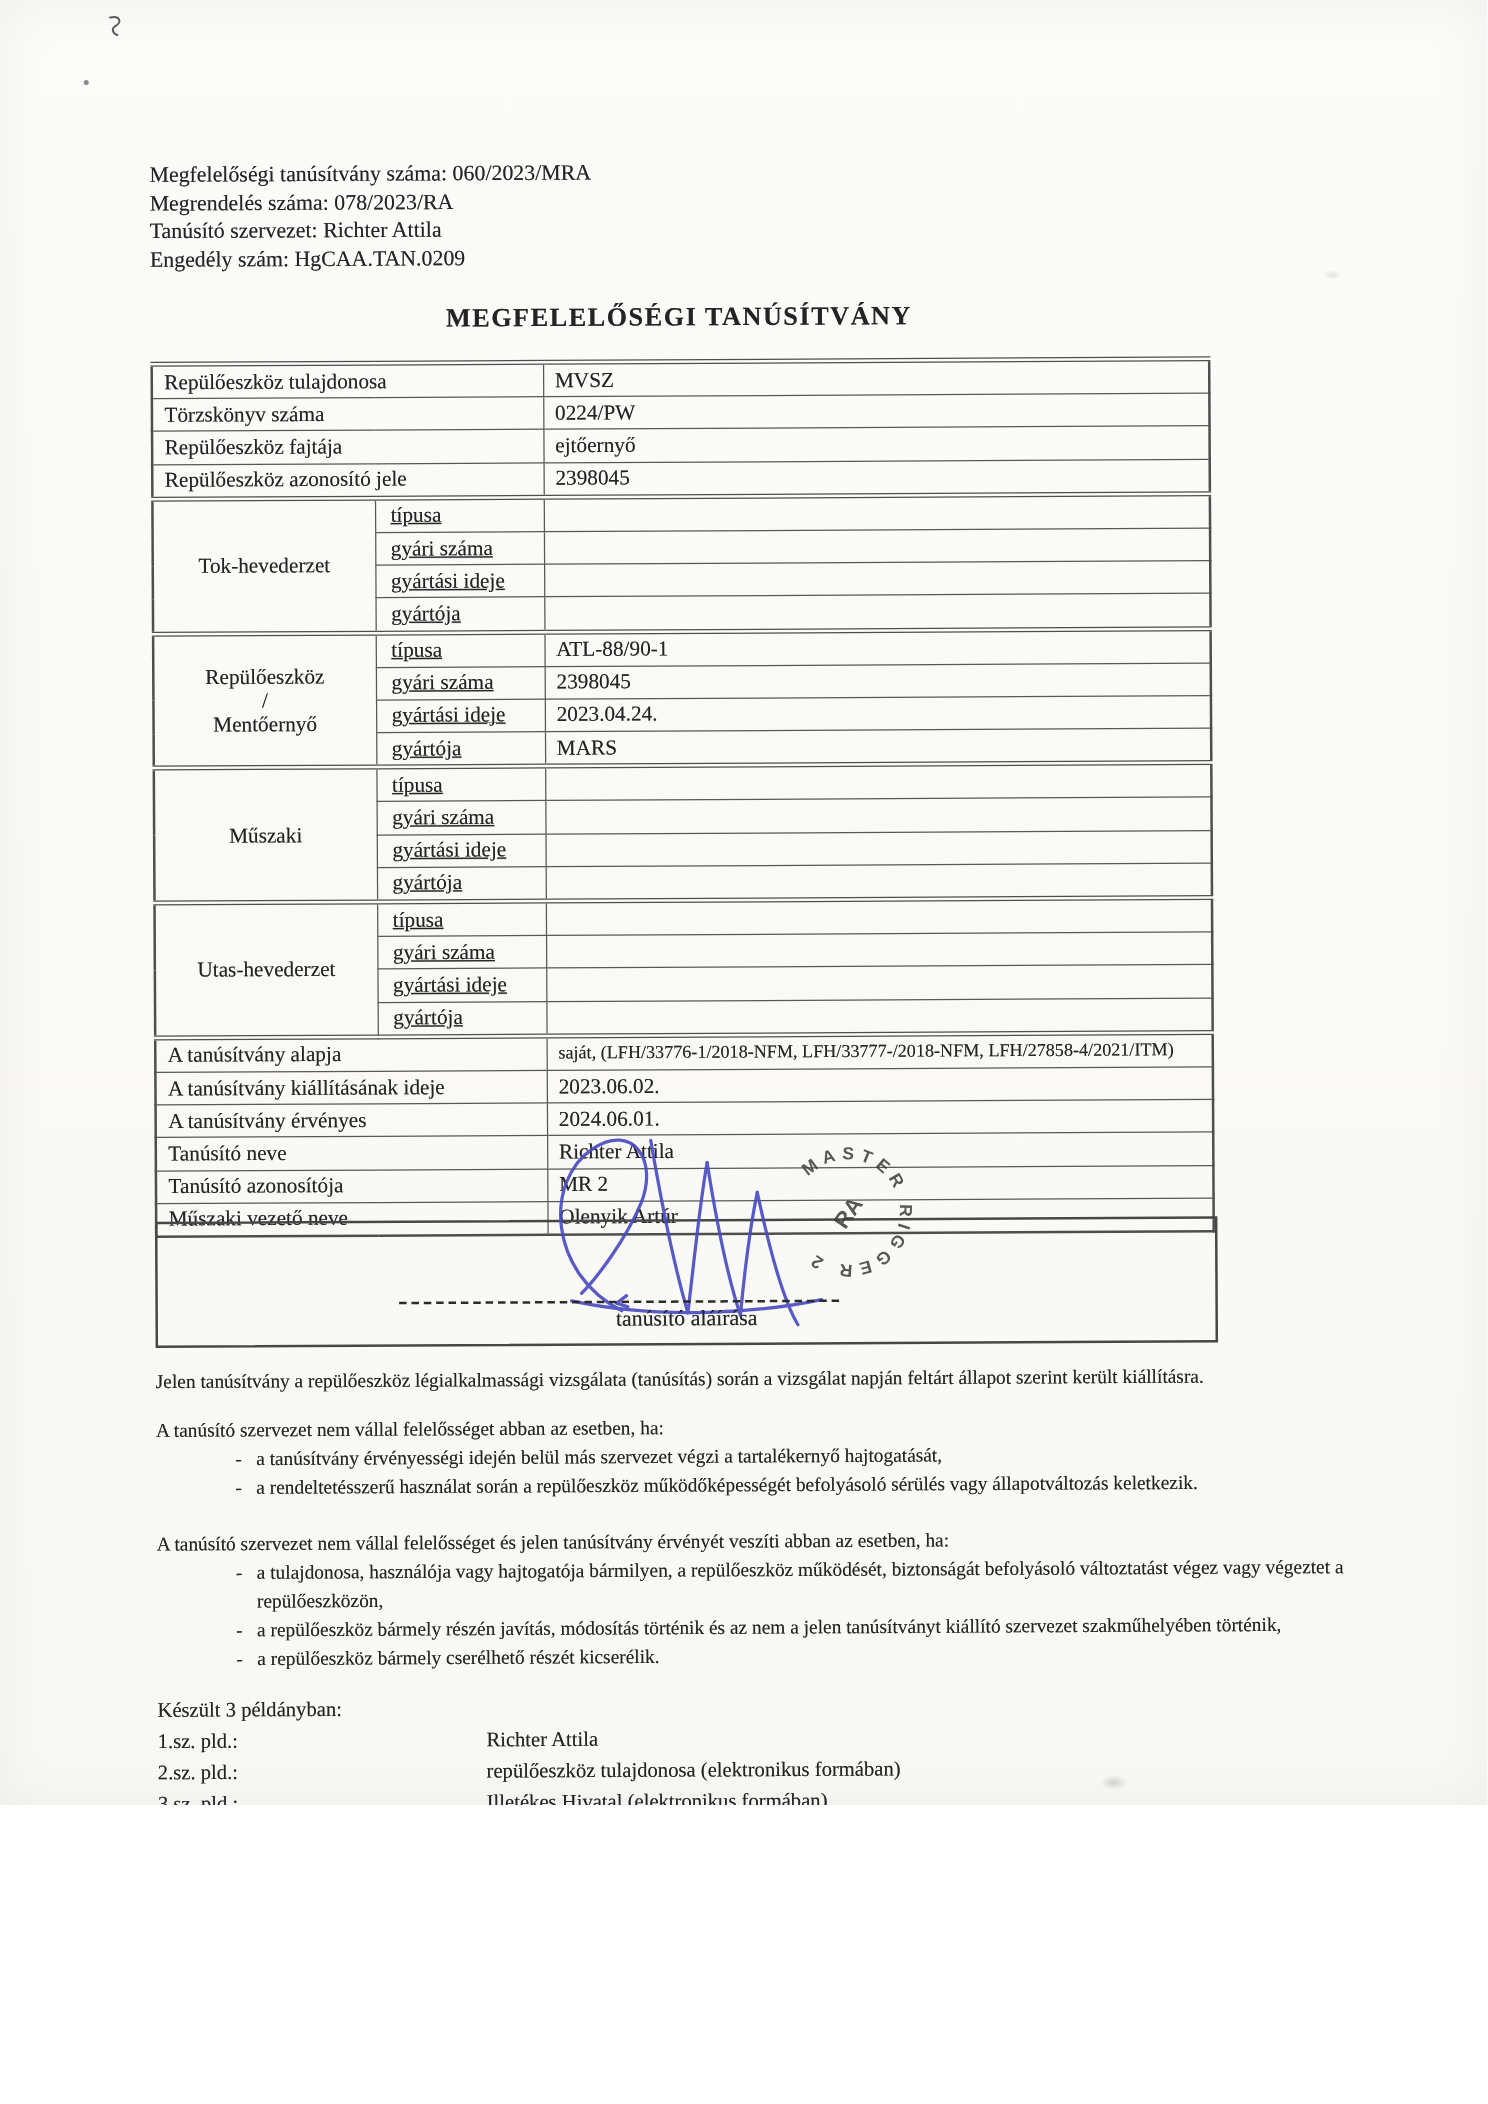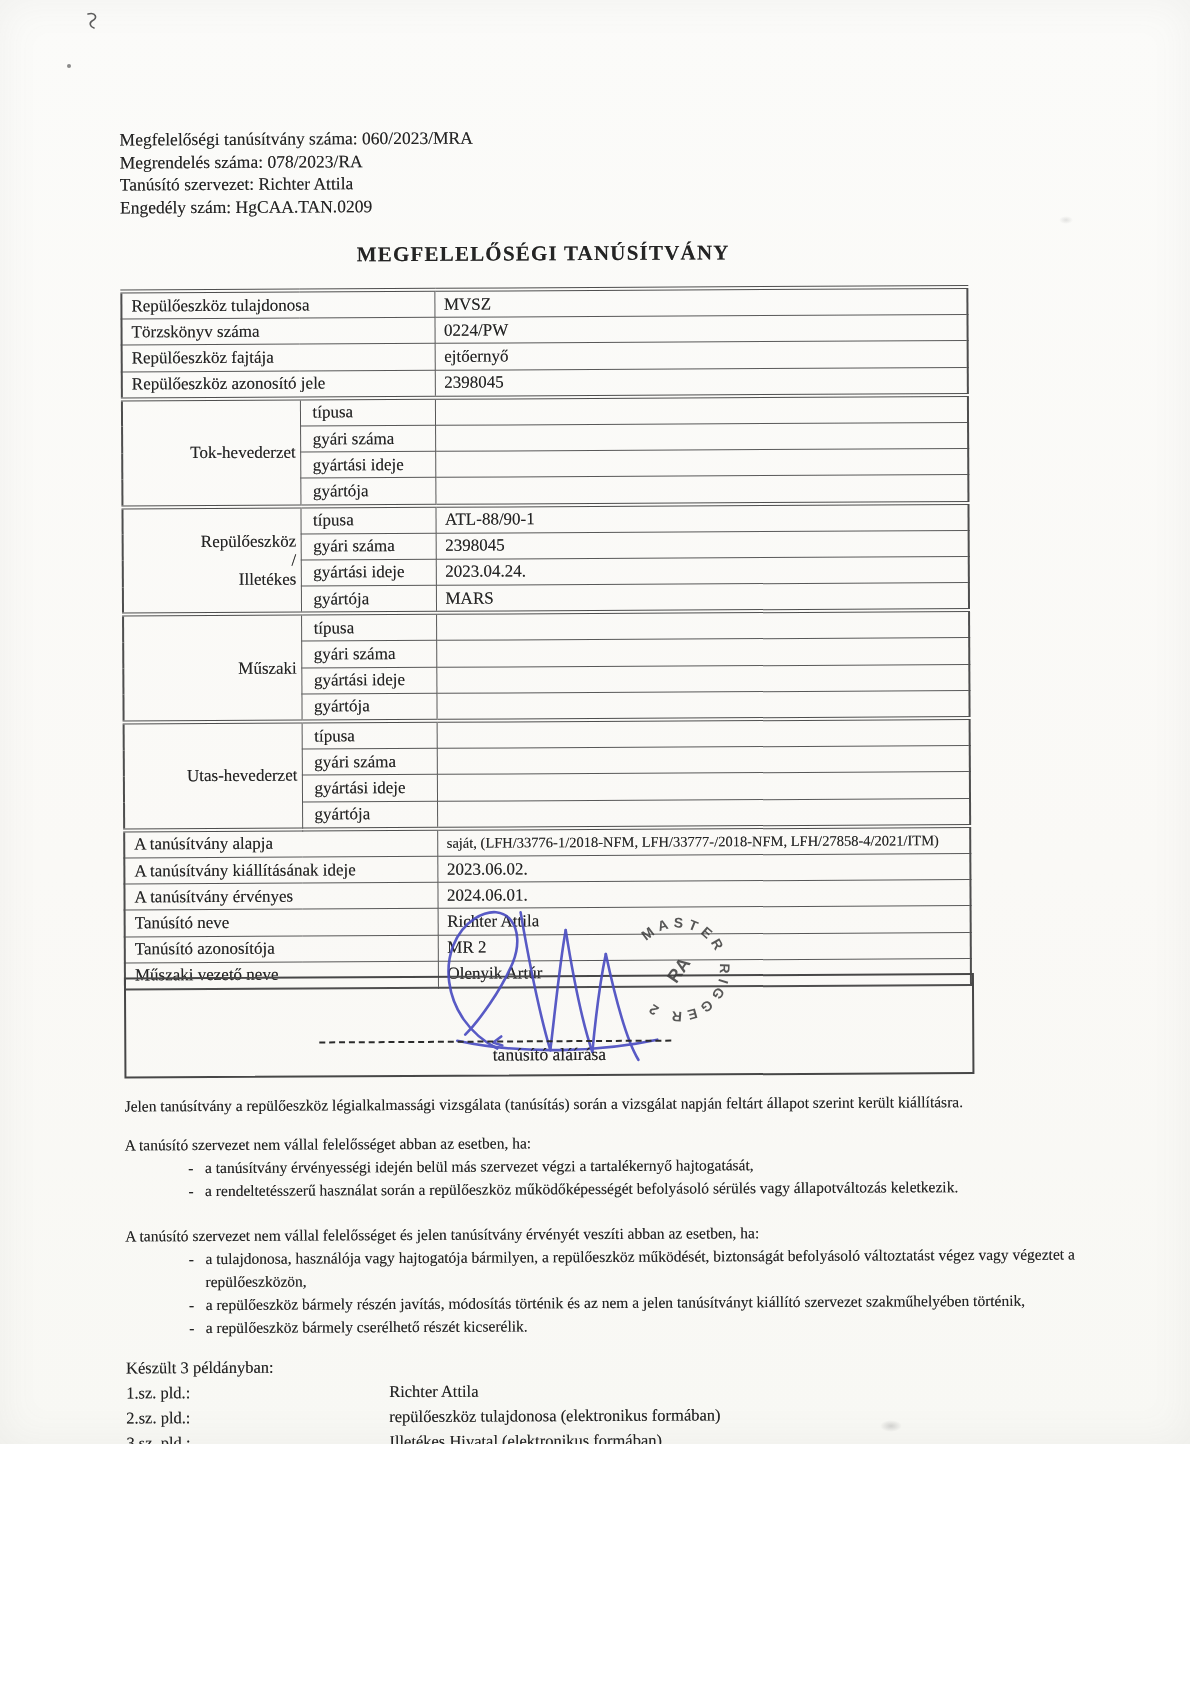--- a/index.html
+++ b/index.html
@@ -31,22 +31,22 @@
     position:absolute;left:122px;top:287px;width:846px;
     border-collapse:collapse;table-layout:fixed;
     font-size:17px;color:#242424;
     border:2px solid #4e4e4e;
   }
   table.cert td{
     border:1px solid #585858;
     height:25.2px;padding:0 9px;vertical-align:middle;
     overflow:hidden;white-space:nowrap;
   }
-  table.cert td.sub{padding-left:12px;}
-  table.cert td.gname{text-align:right;padding:0 4px;line-height:1.12;}
+  table.cert td.sub{padding-left:12px;text-decoration:underline;}
+  table.cert td.gname{text-align:center;padding:0 4px;line-height:1.12;}
   table.cert td.val{padding-left:9px;}
   table.cert td.val.small{font-size:14.5px;}
   table.cert tr.dbl > td{border-top:4px double #4e4e4e;}
 
   
   .sigbox{
     position:absolute;left:122px;top:975px;width:846px;height:97px;
     border:2px solid #474747;
   }
   .sigline{
@@ -155,21 +155,21 @@
         </tr>
         <tr>
           <td class="sub">gyártója</td>
           <td class="val"></td>
         </tr>
 
         <tr class="dbl">
           <td class="gname" rowspan="4">
             <div>Repülőeszköz</div>
             <div>/</div>
-            <div>Illetékes</div>
+            <div>Mentőernyő</div>
           </td>
           <td class="sub">típusa</td>
           <td class="val">ATL-88/90-1</td>
         </tr>
         <tr>
           <td class="sub">gyári száma</td>
           <td class="val">2398045</td>
         </tr>
         <tr>
           <td class="sub">gyártási ideje</td>

